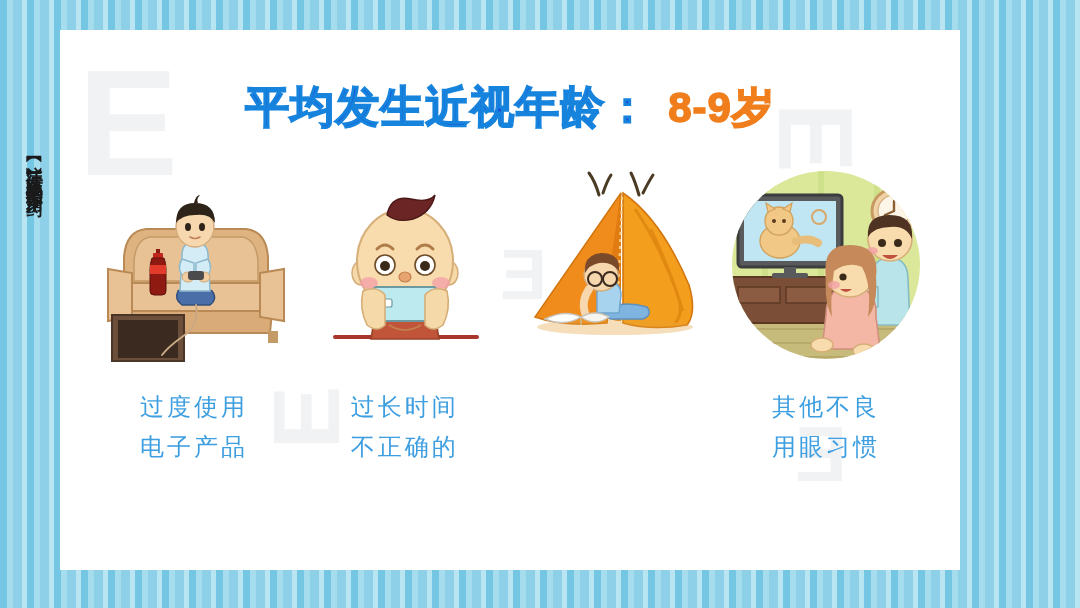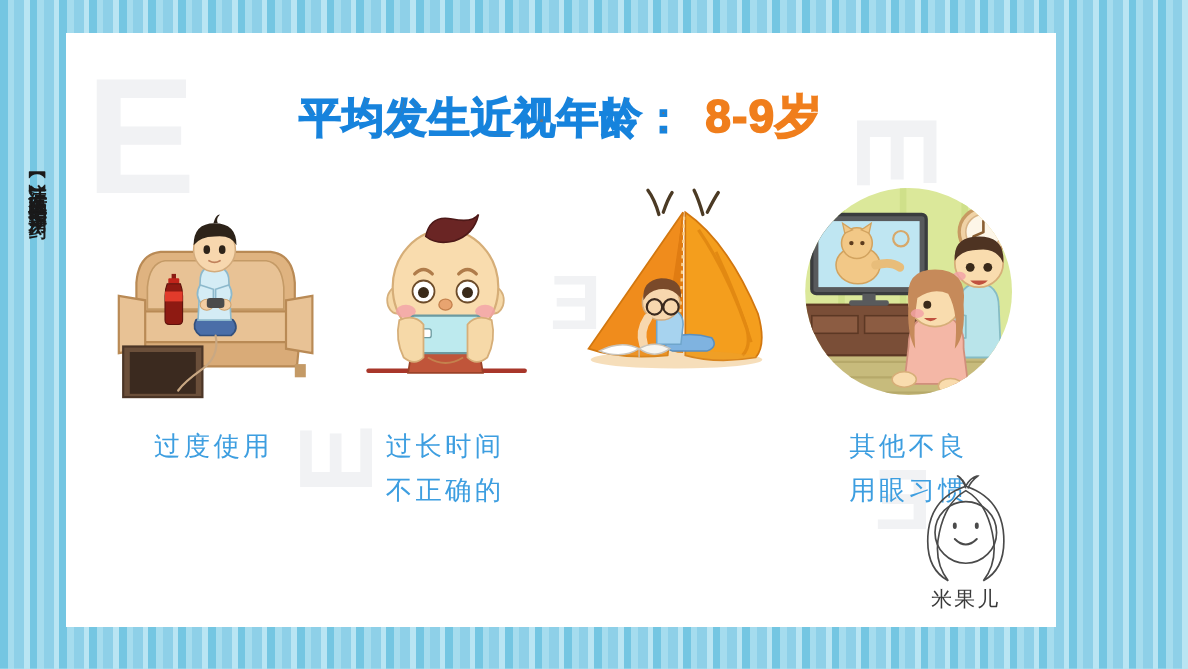--- a/index.html
+++ b/index.html
@@ -64,23 +64,23 @@
 
   
   #title {
     position: absolute;
     left: 0; top: 48px;
     width: 900px;
     text-align: center;
     white-space: nowrap;
   }
   #title .cn {
-    font-size: 38px;
+    font-size: 44px;
     font-weight: 900;
-    color: #737373;
+    color: #1d4ed8;
     letter-spacing: 1px;
     -webkit-text-stroke: 1.5px #1683dd;
   }
   #title .hl {
     font-size: 42px;
     font-weight: 700;
     color: #f07e1c;
     letter-spacing: 1px;
     margin-left: 18px;
     -webkit-text-stroke: 1.5px #f07e1c;
@@ -187,20 +187,21 @@
             <path d="M100 72 Q105 75 110 72" stroke="#c0815c" stroke-width="1.6" fill="none" stroke-linecap="round"></path>
 
             <rect x="22" y="150" width="72" height="46" fill="#6b4f3a" stroke="#4b3526" stroke-width="2"></rect>
             <rect x="28" y="155" width="60" height="38" fill="#3b2a1f"></rect>
 
             <path d="M106 140 Q110 160 92 172 Q78 182 72 190" stroke="#c9a883" stroke-width="2" fill="none" stroke-linecap="round"></path>
           </svg>
         </div>
         <div class="cap">
           <div>过度使用</div>
+          <div>电子产品</div>
         </div>
       </div>
 
       <div class="item">
         <div class="art">
           <svg viewBox="0 0 208 200" width="208" height="200">
 
             <path d="M34 172 L176 172" stroke="#a8362a" stroke-width="4" stroke-linecap="round"></path>
 
             <path d="M74 150 Q74 132 104 130 Q134 132 134 150 L138 174 L70 174 Z" fill="#c0553a" stroke="#9b4229" stroke-width="1.6"></path>
@@ -344,26 +345,15 @@
           </svg>
         </div>
         <div class="cap">
           <div>其他不良</div>
           <div>用眼习惯</div>
         </div>
       </div>
 
     </div>
 
-    <div id="logo">
-      <svg class="mark" width="92" height="104" viewBox="0 0 92 104">
-        <path d="M46 12 Q44 4 38 0 Q44 4 46 10 Q50 2 58 0 Q50 6 48 12" fill="none" stroke="#4a4a4a" stroke-width="1.5"></path>
-        <path d="M46 10 Q16 20 12 50 Q8 84 30 96 Q16 78 22 52 Q28 24 46 14 Q64 24 70 52 Q76 78 62 96 Q84 84 80 50 Q76 20 46 10 Z" fill="none" stroke="#4a4a4a" stroke-width="1.5"></path>
-        <circle cx="46" cy="52" r="28" fill="none" stroke="#4a4a4a" stroke-width="1.5"></circle>
-        <ellipse cx="36" cy="46" rx="1.8" ry="3" fill="#4a4a4a"></ellipse>
-        <ellipse cx="56" cy="46" rx="1.8" ry="3" fill="#4a4a4a"></ellipse>
-        <path d="M36 58 Q46 68 56 58" fill="none" stroke="#4a4a4a" stroke-width="1.8" stroke-linecap="round"></path>
-      </svg>
-      <div class="lbl">米果儿</div>
-    </div>
 
   </div>
 </div>
 
 </body></html>

